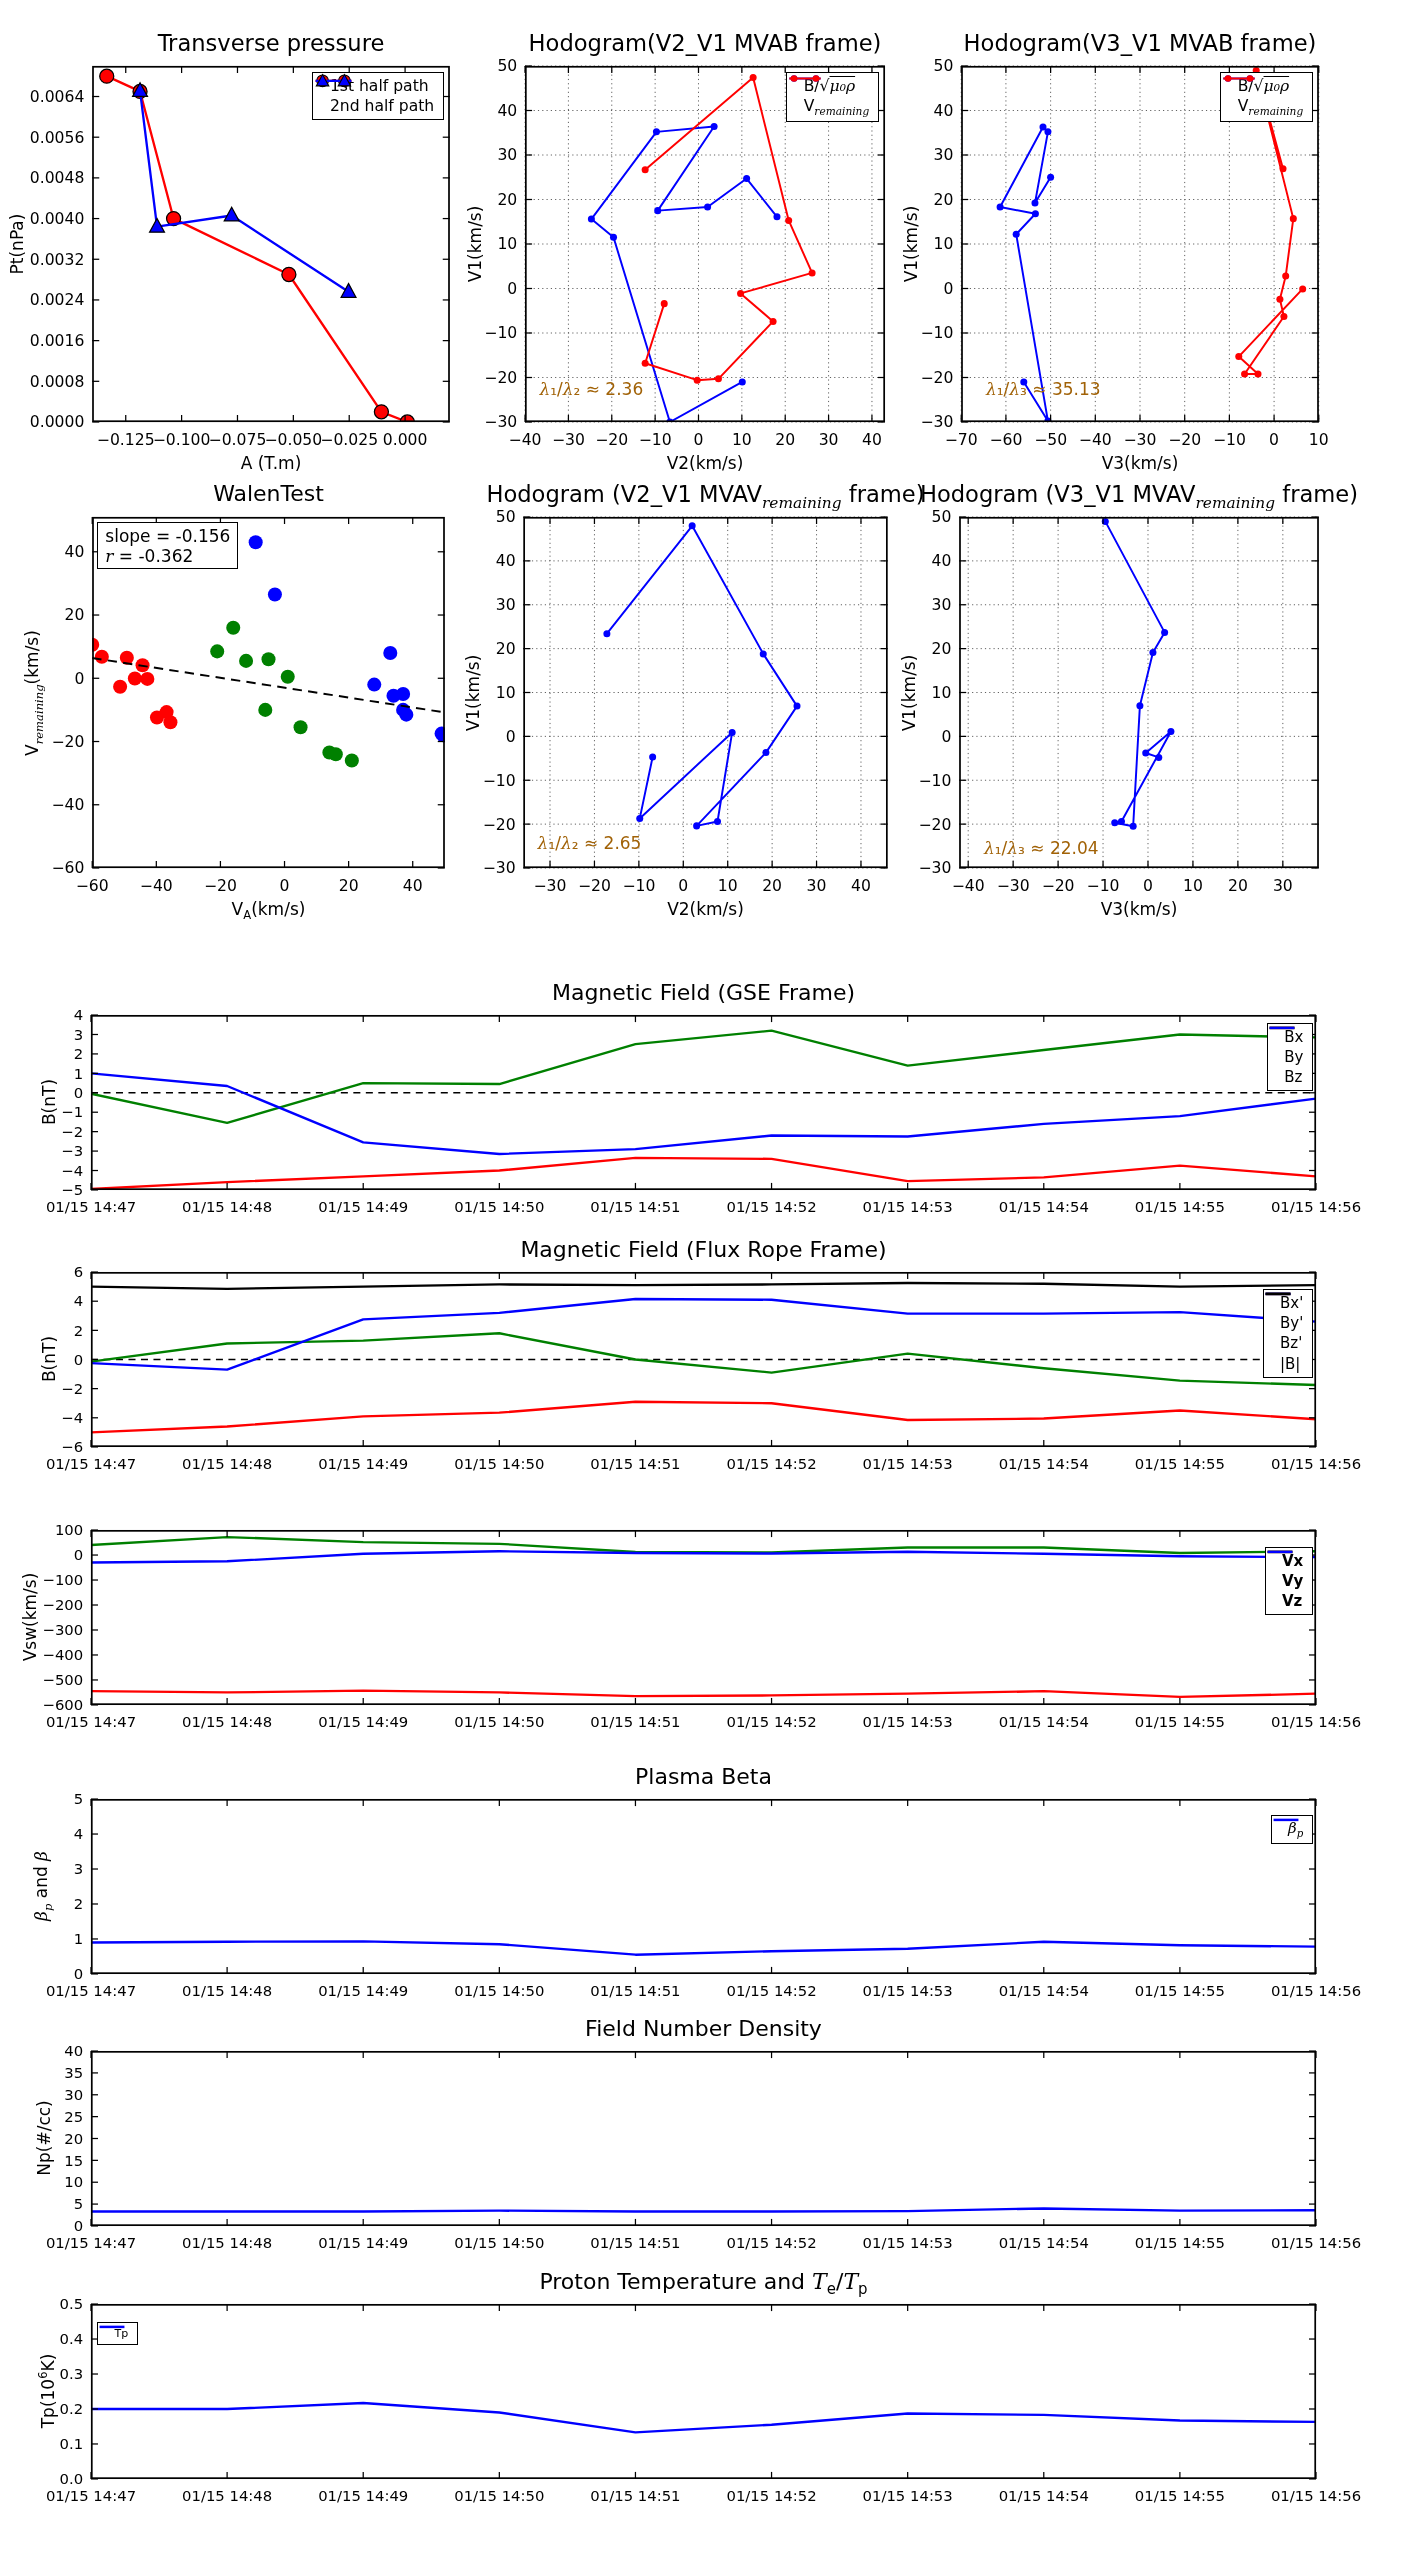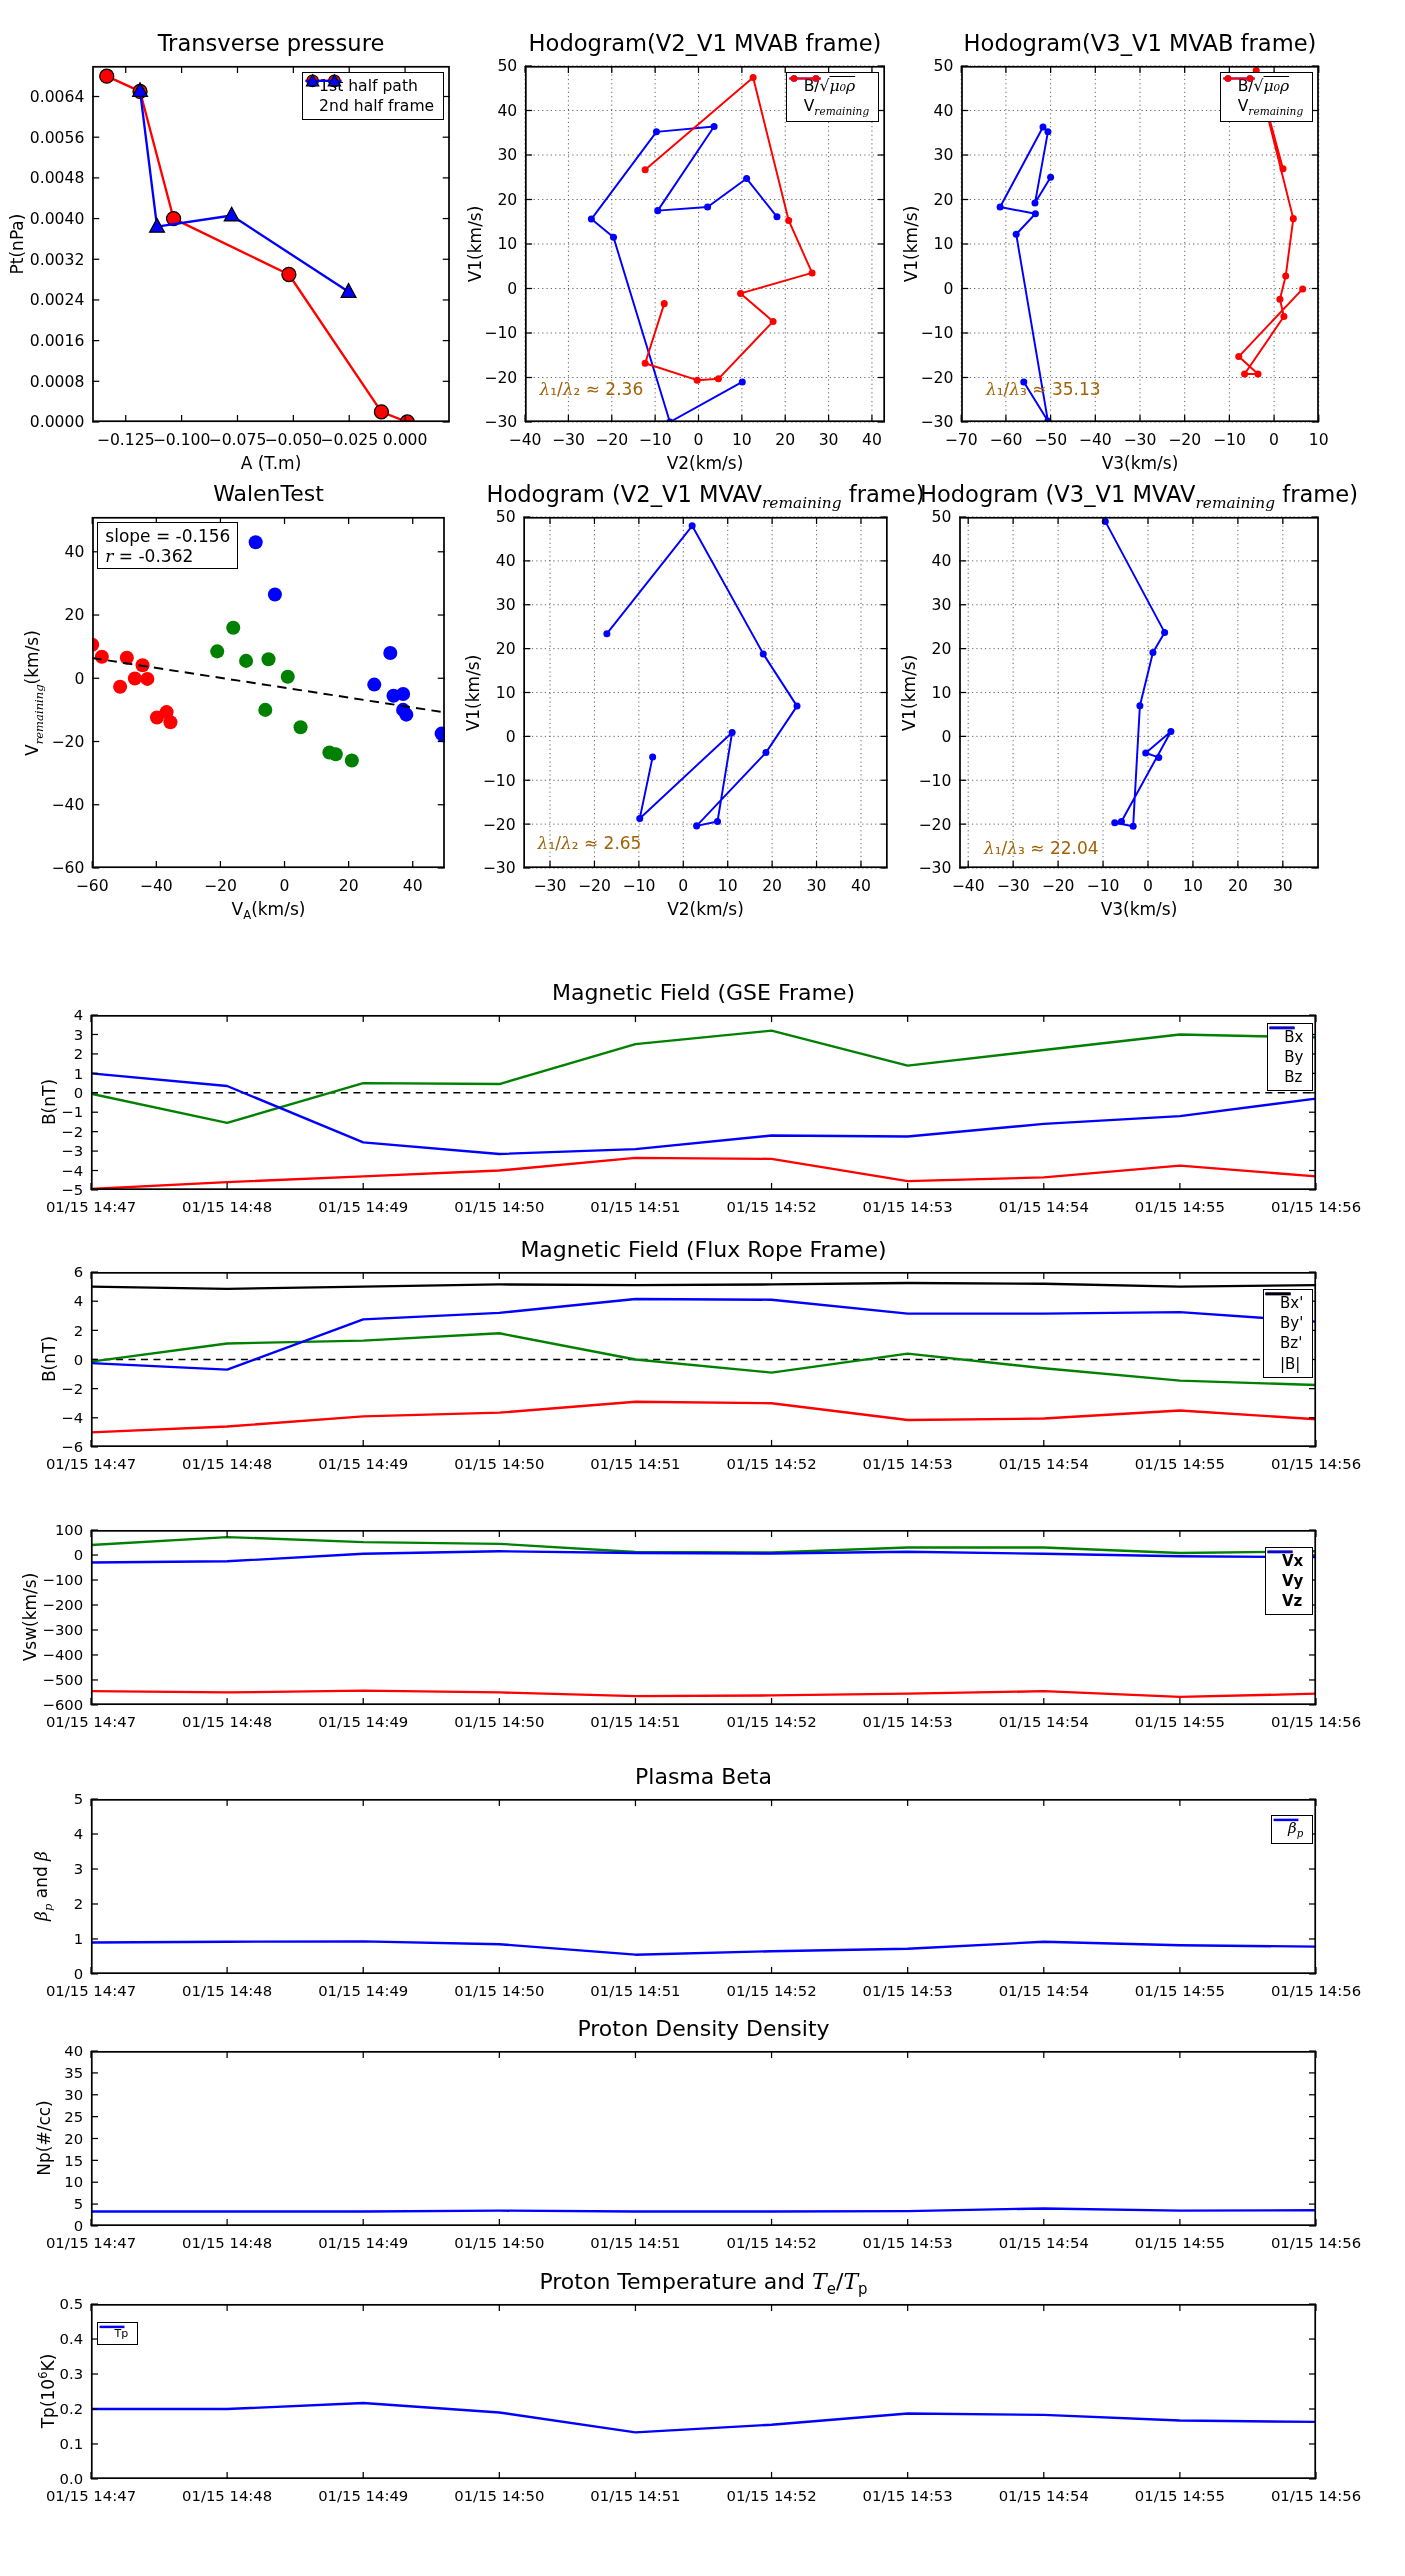--- a/index.html
+++ b/index.html
@@ -106,21 +106,21 @@
           <span>1st half path</span>
         </div>
         <div class="lrow">
           <span class="sw">
             <svg width="41" height="15.6" viewBox="0 0 52 20">
               <line x1="3" y1="10" x2="49" y2="10" stroke="#0000ff" stroke-width="3"></line>
               <path d="M 12 2 L 20 16.5 L 4 16.5 Z" fill="#0000ff" stroke="#000" stroke-width="1.4"></path>
               <path d="M 40 2 L 48 16.5 L 32 16.5 Z" fill="#0000ff" stroke="#000" stroke-width="1.4"></path>
             </svg>
           </span>
-          <span>2nd half frame</span>
+          <span>2nd half path</span>
         </div>
       </div>
     </div>
     <div class="axes" style="left: 525px; top: 66px; width: 360px; height: 356px;">
       <svg width="360" height="356" viewBox="0 0 461 456">
         <defs>
           <clipPath id="clip-hodogram-v2v1-mvab">
             <rect x="0" y="0" width="461" height="456"></rect>
           </clipPath>
         </defs>
@@ -1092,21 +1092,21 @@
         <text x="-10" y="230.65" text-anchor="end" fill="#000" font-size="19">0</text>
         <text x="-10" y="202.65" text-anchor="end" fill="#000" font-size="19">5</text>
         <text x="-10" y="174.65" text-anchor="end" fill="#000" font-size="19">10</text>
         <text x="-10" y="146.65" text-anchor="end" fill="#000" font-size="19">15</text>
         <text x="-10" y="118.65" text-anchor="end" fill="#000" font-size="19">20</text>
         <text x="-10" y="90.65" text-anchor="end" fill="#000" font-size="19">25</text>
         <text x="-10" y="62.65" text-anchor="end" fill="#000" font-size="19">30</text>
         <text x="-10" y="34.65" text-anchor="end" fill="#000" font-size="19">35</text>
         <text x="-10" y="6.6499999999999995" text-anchor="end" fill="#000" font-size="19">40</text>
       </svg>
-      <div class="ptitle" style="top: -35px; font-size: 22px;">Proton Density Density</div>
+      <div class="ptitle" style="top: -35px; font-size: 22px;">Field Number Density</div>
       <div class="pylabel" style="left: -47px; top: 87px; font-size: 17px; transform: translate(-50%, -50%) rotate(-90deg);">Np(#/cc)</div>
     </div>
     <div class="axes" style="left: 91px; top: 2304px; width: 1225px; height: 175px;">
       <svg width="1225" height="175" viewBox="0 0 1569 224">
         <defs>
           <clipPath id="clip-proton-temperature">
             <rect x="0" y="0" width="1569" height="224"></rect>
           </clipPath>
         </defs>
         <g clip-path="url(#clip-proton-temperature)">

